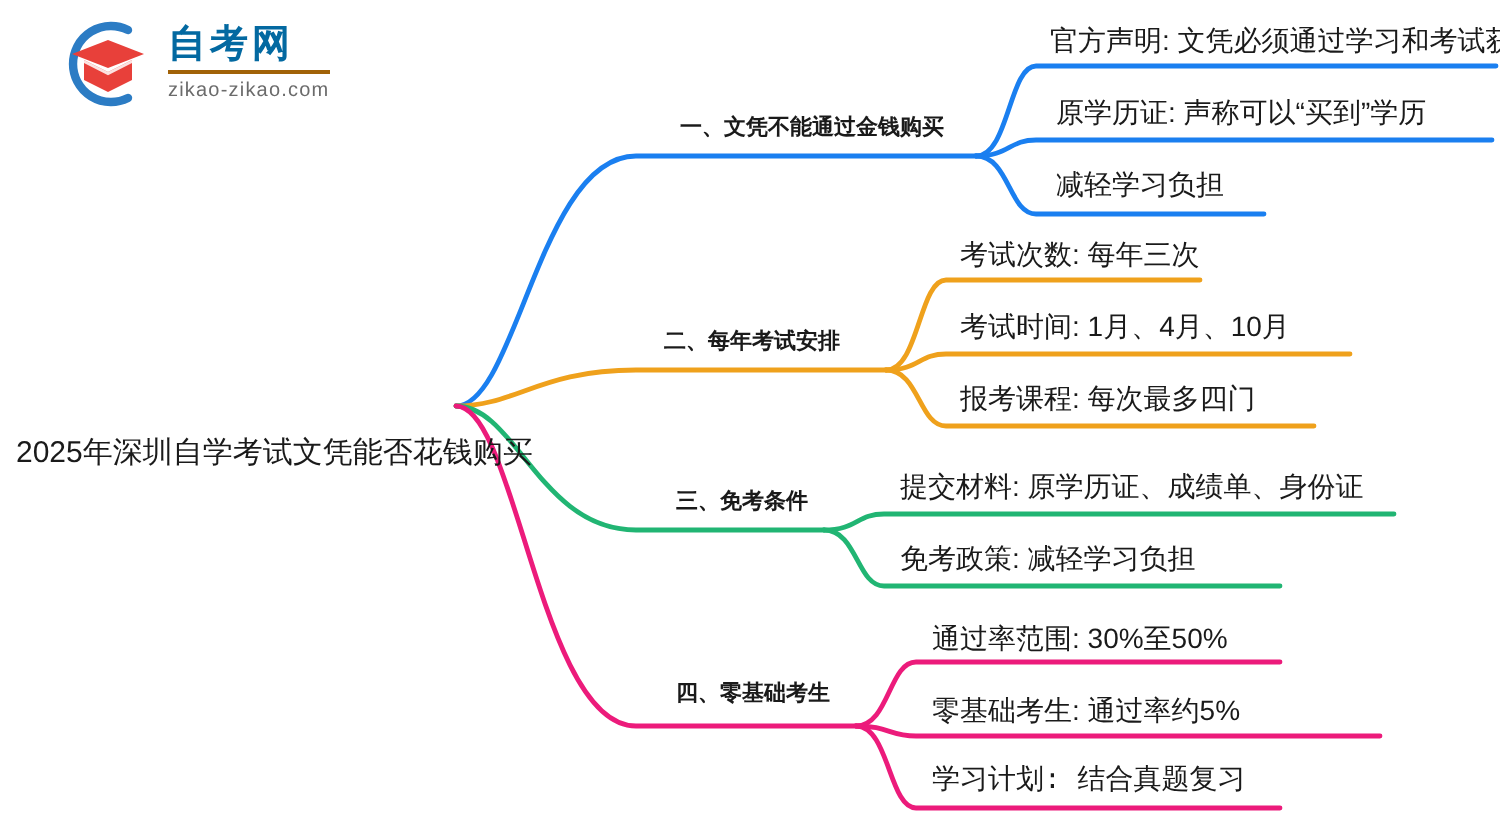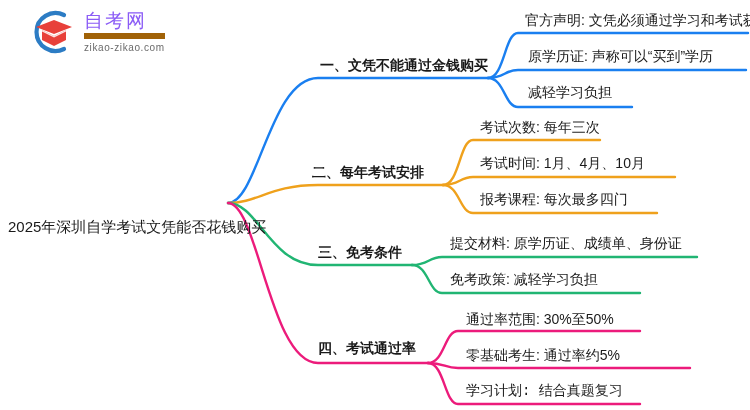--- a/index.html
+++ b/index.html
@@ -37,25 +37,25 @@
   }
   .logo-text {
     margin-left: 4px;
     display: flex;
     flex-direction: column;
     justify-content: center;
     height: 46px;
   }
   .logo-title {
     font-size: 19px;
-    font-weight: normal;
-    color: #8b5cf6;
+    font-weight: bold;
+    color: #0369a1;
     letter-spacing: 2px;
     line-height: 22px;
-    border-bottom: 6px solid #a16207;
+    border-bottom: 2px solid #a16207;
     padding-bottom: 1px;
   }
   .logo-sub {
     font-size: 10px;
     color: #6b6b6b;
     letter-spacing: 0.6px;
     line-height: 14px;
     padding-top: 2px;
   }
   .node-label {
@@ -64,22 +64,23 @@
     white-space: nowrap;
     line-height: 1.1;
   }
   .root-label {
     font-size: 15px;
     font-weight: normal;
     letter-spacing: 0px;
     margin-top: 24px;
   }
   .branch-label {
-    font-size: 14px;
+    font-size: 11px;
     font-weight: bold;
+    margin-left: 20px;
   }
   .leaf-label {
     font-size: 14px;
     font-weight: normal;
   }
 </style>
 </head>
 <body>
 
 <div class="logo-wrap">
@@ -126,16 +127,16 @@
 
 <div class="node-label branch-label" style="left:312px; top:165px;">二、每年考试安排</div>
 <div class="node-label leaf-label" style="left:480px; top:120px;text-align:right;">考试次数: 每年三次</div>
 <div class="node-label leaf-label" style="left:480px; top:156px;">考试时间: 1月、4月、10月</div>
 <div class="node-label leaf-label" style="left:480px; top:192px;">报考课程: 每次最多四门</div>
 
 <div class="node-label branch-label" style="left:318px; top:245px;">三、免考条件</div>
 <div class="node-label leaf-label" style="left:450px; top:236px;">提交材料: 原学历证、成绩单、身份证</div>
 <div class="node-label leaf-label" style="left:450px; top:272px;">免考政策: 减轻学习负担</div>
 
-<div class="node-label branch-label" style="left:318px; top:341px;">四、考试通过率</div>
+<div class="node-label branch-label" style="left:318px; top:341px;">四、零基础考生</div>
 <div class="node-label leaf-label" style="left:466px; top:312px;">通过率范围: 30%至50%</div>
 <div class="node-label leaf-label" style="left:466px; top:348px;">零基础考生: 通过率约5%</div>
 <div class="node-label leaf-label" style="left:466px; top:384px;font-family:Liberation Mono, monospace;">学习计划: 结合真题复习</div>
 
 </body></html>

